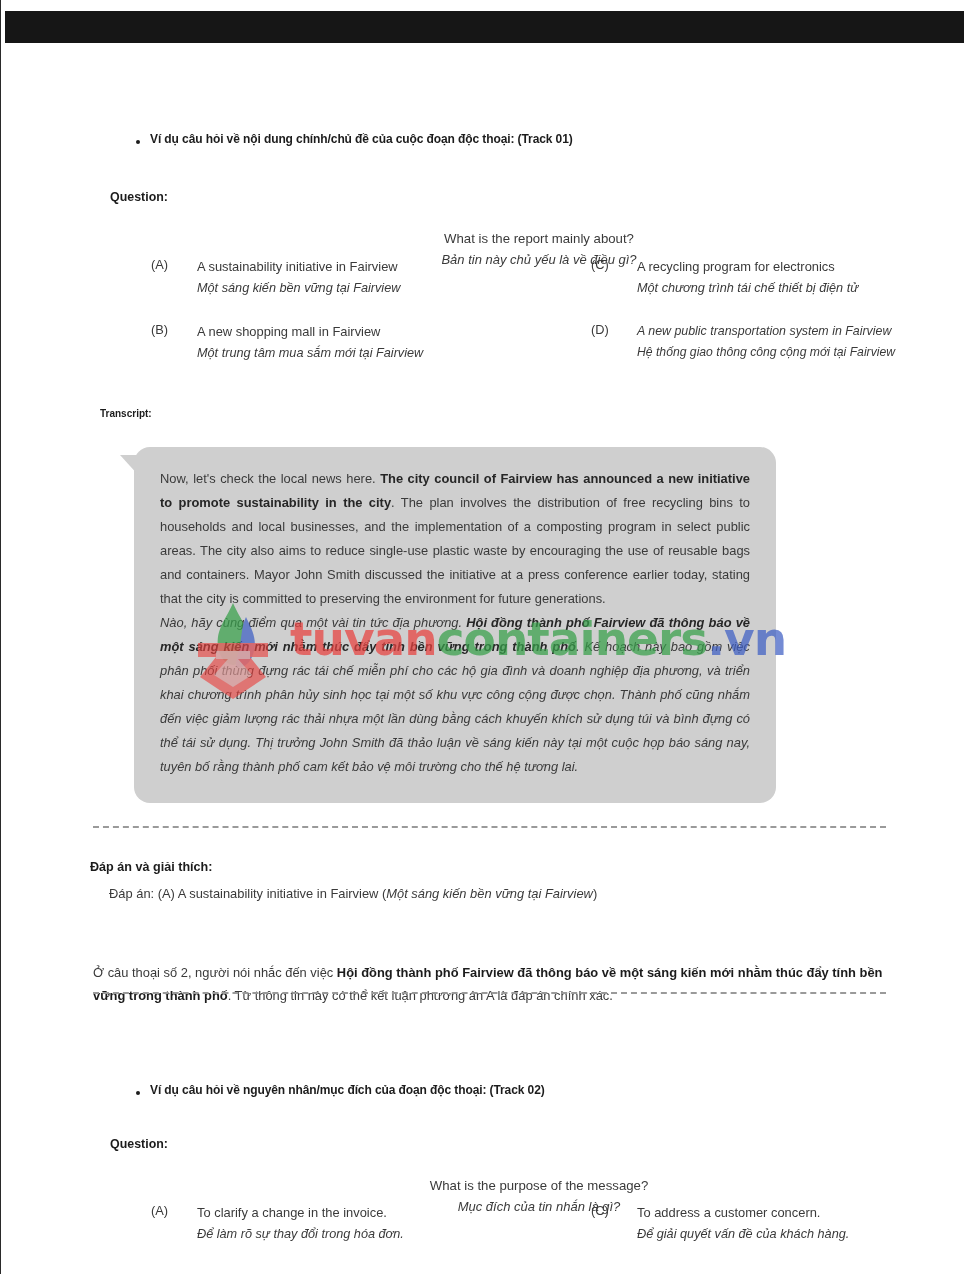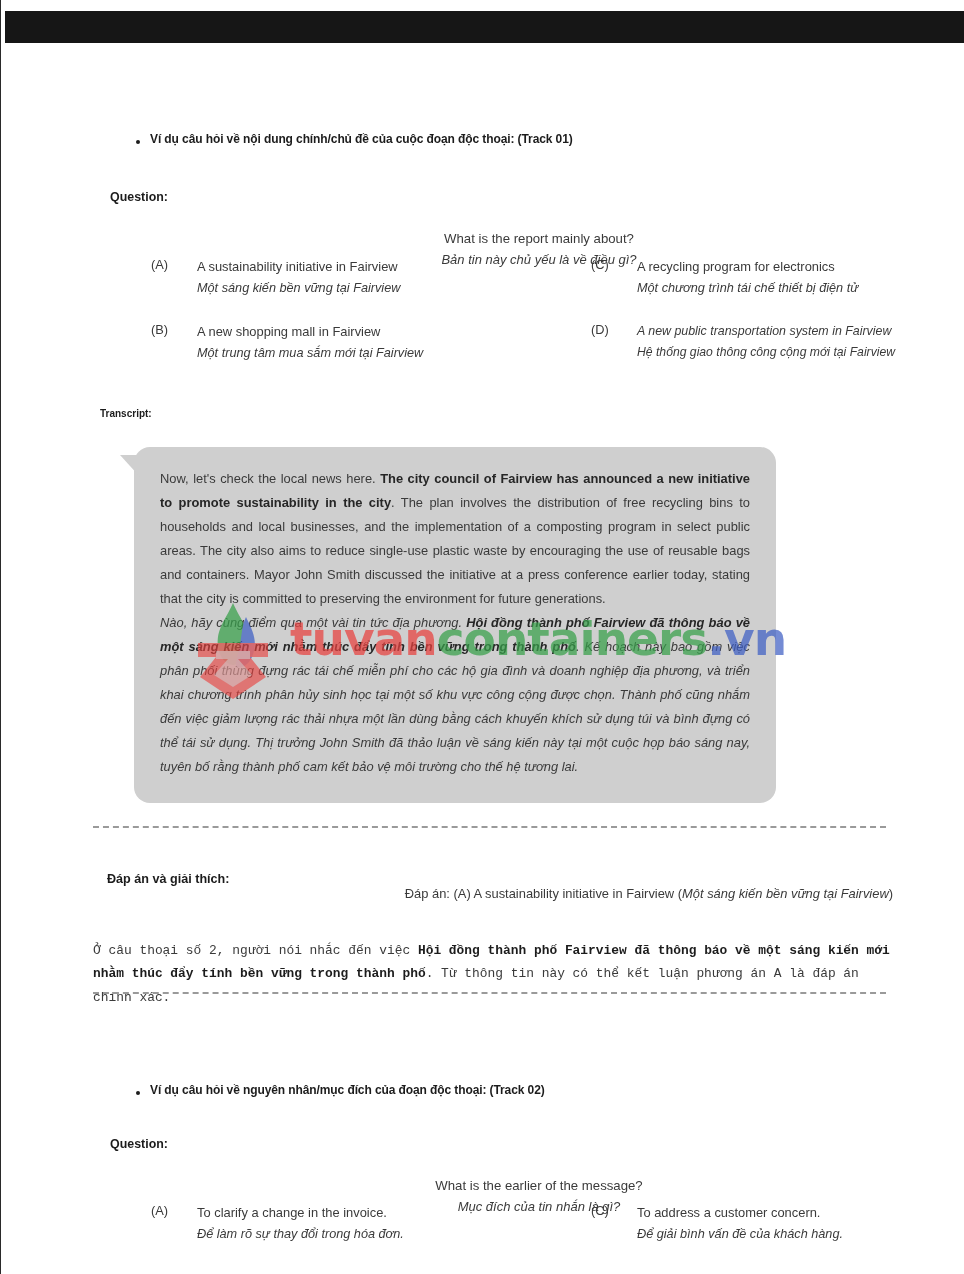--- a/index.html
+++ b/index.html
@@ -280,54 +280,54 @@
           <path d="M68 22 C76 38 80 48 74 62 C70 71 62 74 59 72 C56 70 60 60 62 50 C64 38 64 30 68 22 Z" fill="#3f5fc4"></path>
           <path d="M20 48 L55 48 L90 48 L90 62 L72 62 L88 82 L55 104 L22 82 L38 62 L20 62 Z" fill="#e8413f" opacity="0.88"></path>
           <path d="M38 56 L72 56 L72 64 L60 64 L74 80 L55 92 L36 80 L50 64 L38 64 Z" fill="#cfcfcf" opacity="0.55"></path>
         </svg>
         <div class="wm-text"><span class="wm-a">tuvan</span><span class="wm-b">containers</span><span class="wm-c">.vn</span></div>
       </div>
     </div>
 
     <hr class="divider" style="position:absolute; left:92px; top:783px; width:793px;">
 
-    <div style="position:absolute; left:106px; top:817px;margin-top:12px;" class="exp-title">Đáp án và giải thích:</div>
-
-    <div style="position:absolute; left:92px; top:840px; width:800px;text-align:right;" class="exp-line"><span>Đáp án: (A) A sustainability initiative in Fairview (</span><i>Một sáng kiến bền vững tại Fairview</i><span>)</span></div>
-
-    <div style="position:absolute; left:92px; top:896px; width:800px;font-family:Liberation Mono, monospace;" class="exp-para"><span>Ở câu thoại số 2, người nói nhắc đến việc </span><b>Hội đồng thành phố Fairview đã thông báo về một sáng kiến mới nhằm thúc đẩy tính bền vững trong thành phố</b><span>. Từ thông tin này có thể kết luận phương án A là đáp án chính xác.</span></div>
+    <div style="position:absolute; left:89px; top:817px;" class="exp-title">Đáp án và giải thích:</div>
+
+    <div style="position:absolute; left:108px; top:840px; width:800px;" class="exp-line"><span>Đáp án: (A) A sustainability initiative in Fairview (</span><i>Một sáng kiến bền vững tại Fairview</i><span>)</span></div>
+
+    <div style="position:absolute; left:92px; top:918px; width:800px;" class="exp-para"><span>Ở câu thoại số 2, người nói nhắc đến việc </span><b>Hội đồng thành phố Fairview đã thông báo về một sáng kiến mới nhằm thúc đẩy tính bền vững trong thành phố</b><span>. Từ thông tin này có thể kết luận phương án A là đáp án chính xác.</span></div>
 
     <hr class="divider" style="position:absolute; left:92px; top:949px; width:793px;">
 
     <div style="position:absolute; left:135px; top:1040px; width:760px;" class="section-heading">
       <span class="bullet-dot"></span>
       <span>Ví dụ câu hỏi về nguyên nhân/mục đích của đoạn độc thoại: (Track 02)</span>
     </div>
 
     <div style="position:absolute; left:92px; top:1093px; width:800px;" class="q-row">
       <div class="q-label">Question:</div>
       <div class="q-texts">
-        <div class="q-en">What is the earlier of the message?</div>
+        <div class="q-en">What is the purpose of the message?</div>
         <div class="q-vi">Mục đích của tin nhắn là gì?</div>
       </div>
     </div>
 
     <div style="position:absolute; left:150px; top:1159px; width:746px;" class="options">
 
       <div class="opt">
         <div class="opt-letter">(A)</div>
         <div class="opt-body">
           <div class="opt-en">To clarify a change in the invoice.</div>
           <div class="opt-vi">Để làm rõ sự thay đổi trong hóa đơn.</div>
         </div>
       </div>
 
       <div class="opt">
         <div class="opt-letter">(C)</div>
         <div class="opt-body">
           <div class="opt-en">To address a customer concern.</div>
-          <div class="opt-vi">Để giải bình vấn đề của khách hàng.</div>
+          <div class="opt-vi">Để giải quyết vấn đề của khách hàng.</div>
         </div>
       </div>
     </div>
 
   </div>
 </div>
 
 </body></html>

